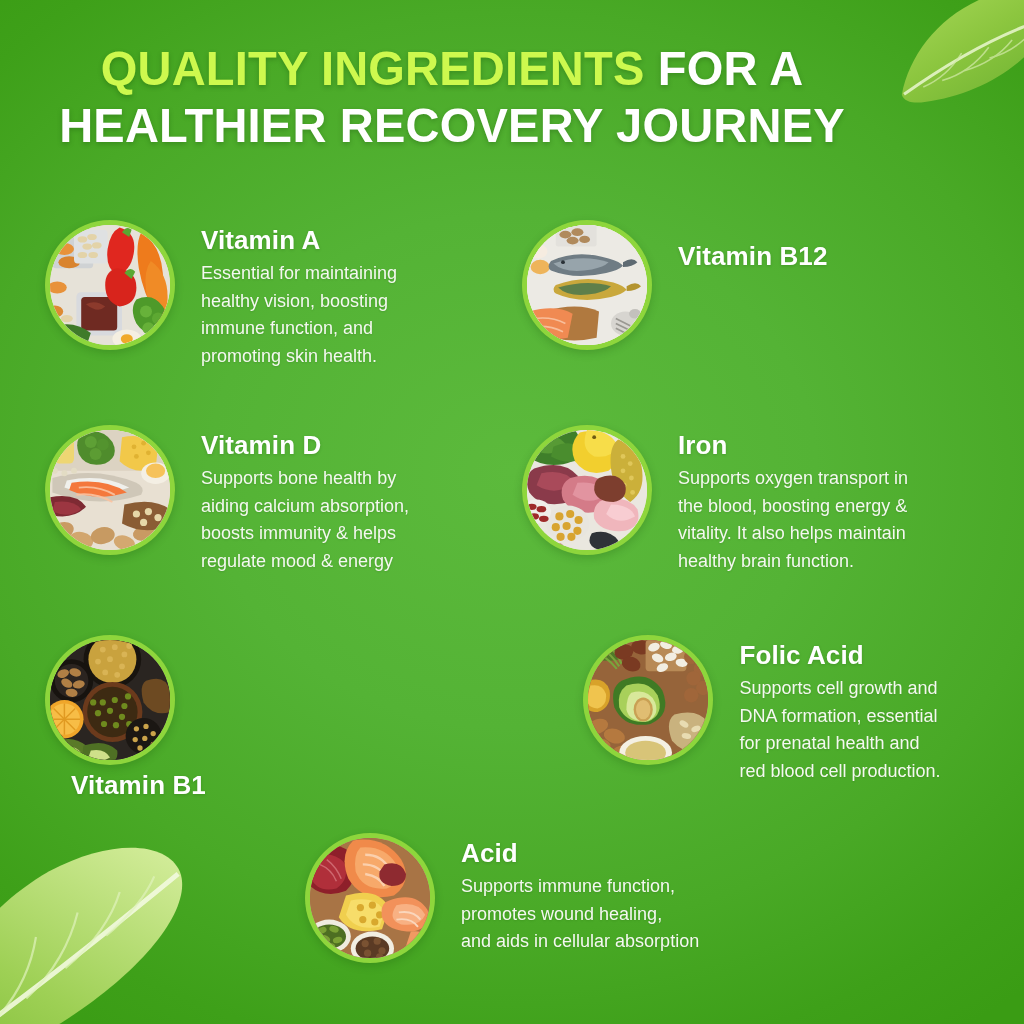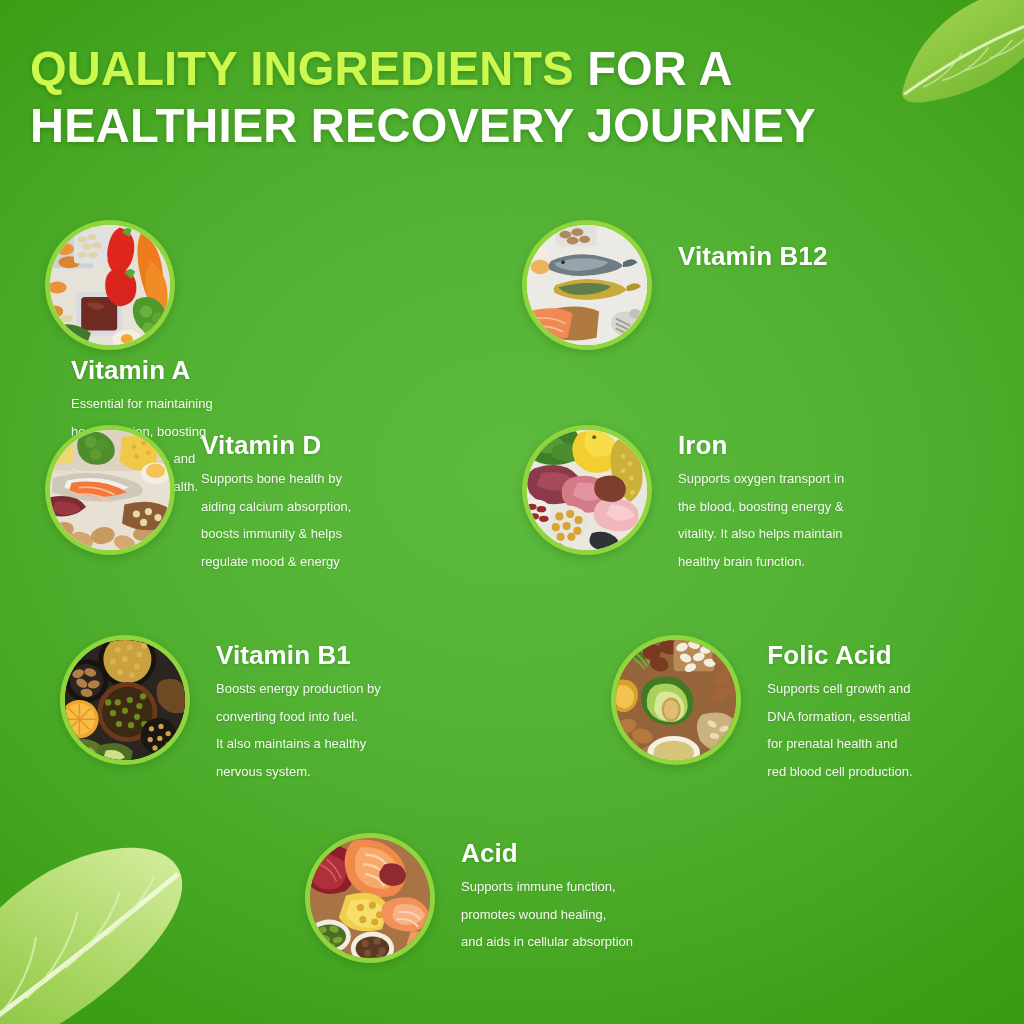--- a/index.html
+++ b/index.html
@@ -47,21 +47,21 @@
     height: 230px;
     transform: rotate(-6deg);
   }
 
   
   .title-block {
     position: absolute;
     top: 40px;
     left: 0;
     width: 904px;
-    margin-left: 12px;
+    text-align: center;
   }
   .title-line {
     font-family: "Liberation Sans Narrow", "Liberation Sans", sans-serif;
     font-weight: 700;
     font-size: 49px;
     line-height: 57px;
     letter-spacing: 0.2px;
     color: #ffffff;
     white-space: nowrap;
     text-shadow: 0 2px 5px rgba(20,70,10,0.30);
@@ -119,34 +119,34 @@
     font-size: 26px;
     line-height: 31px;
     color: #ffffff;
     margin: 0 0 4px 0;
     letter-spacing: 0.1px;
     text-shadow: 0 1px 3px rgba(20,70,10,0.22);
   }
   .item-desc {
     font-family: "Liberation Sans", sans-serif;
     font-weight: 400;
-    font-size: 13px;
+    font-size: 18px;
     line-height: 27.5px;
     color: #f4f8f0;
     margin: 0;
     white-space: pre-line;
     text-shadow: 0 1px 2px rgba(20,70,10,0.16);
   }
 
   
-  .slot-va   { left: 45px;  top: 7px;   width: 450px; flex-direction: column; }
+  .slot-va   { left: 45px;  top: 7px;   width: 450px; }
   .slot-vb12 { left: 522px; top: 7px;   width: 480px; }
   .slot-vd   { left: 45px;  top: 212px; width: 450px; }
   .slot-iron { left: 522px; top: 212px; width: 480px; }
-  .slot-vb1  { left: 60px;  top: 422px; width: 460px; }
+  .slot-vb1  { left: 45px;  top: 422px; width: 460px; flex-direction: column; }
   .slot-fa   { left: 522px; top: 422px; width: 480px; justify-content: center; }
   .slot-zinc { left: 305px; top: 620px; width: 620px; }
 
   .slot-va   .textcol { margin-left: 26px; }
   .slot-vb12 .textcol { margin-left: 26px; margin-top: 16px; }
   .slot-vd   .textcol { margin-left: 26px; }
   .slot-iron .textcol { margin-left: 26px; }
   .slot-vb1  .textcol { margin-left: 26px; }
   .slot-fa   .textcol { margin-left: 26px; }
   .slot-zinc .textcol { margin-left: 26px; }
@@ -482,24 +482,20 @@
                 <circle cx="79" cy="82" r="2.2"></circle>
                 <circle cx="86" cy="87" r="2.2"></circle>
               <circle cx="75" cy="90" r="2.2"></circle>
             </g>
             <path d="M80 34 q16 -6 20 8 l0 18 q-14 4 -22 -8 q-4 -14 2 -18 Z" fill="#6d4a22"></path>
           </svg>
         </div>
       </div>
       <div class="textcol">
         <p class="item-title">Vitamin B1</p>
-        <p class="item-desc">Boosts energy production by
-converting food into fuel.
-It also  maintains a healthy
-nervous system.</p>
       </div>
     </div>
 
     <div class="item slot-fa">
       <div class="thumb">
         <div class="thumb-inner">
           <svg viewBox="0 0 100 100" preserveAspectRatio="xMidYMid slice">
             <rect width="100" height="100" fill="#8a5a30"></rect>
             <rect x="0" y="0" width="100" height="100" fill="#96643a"></rect>
             <path d="M0 0 h30 q6 10 -4 16 q-16 4 -26 -4 Z" fill="#4f7a28"></path>

